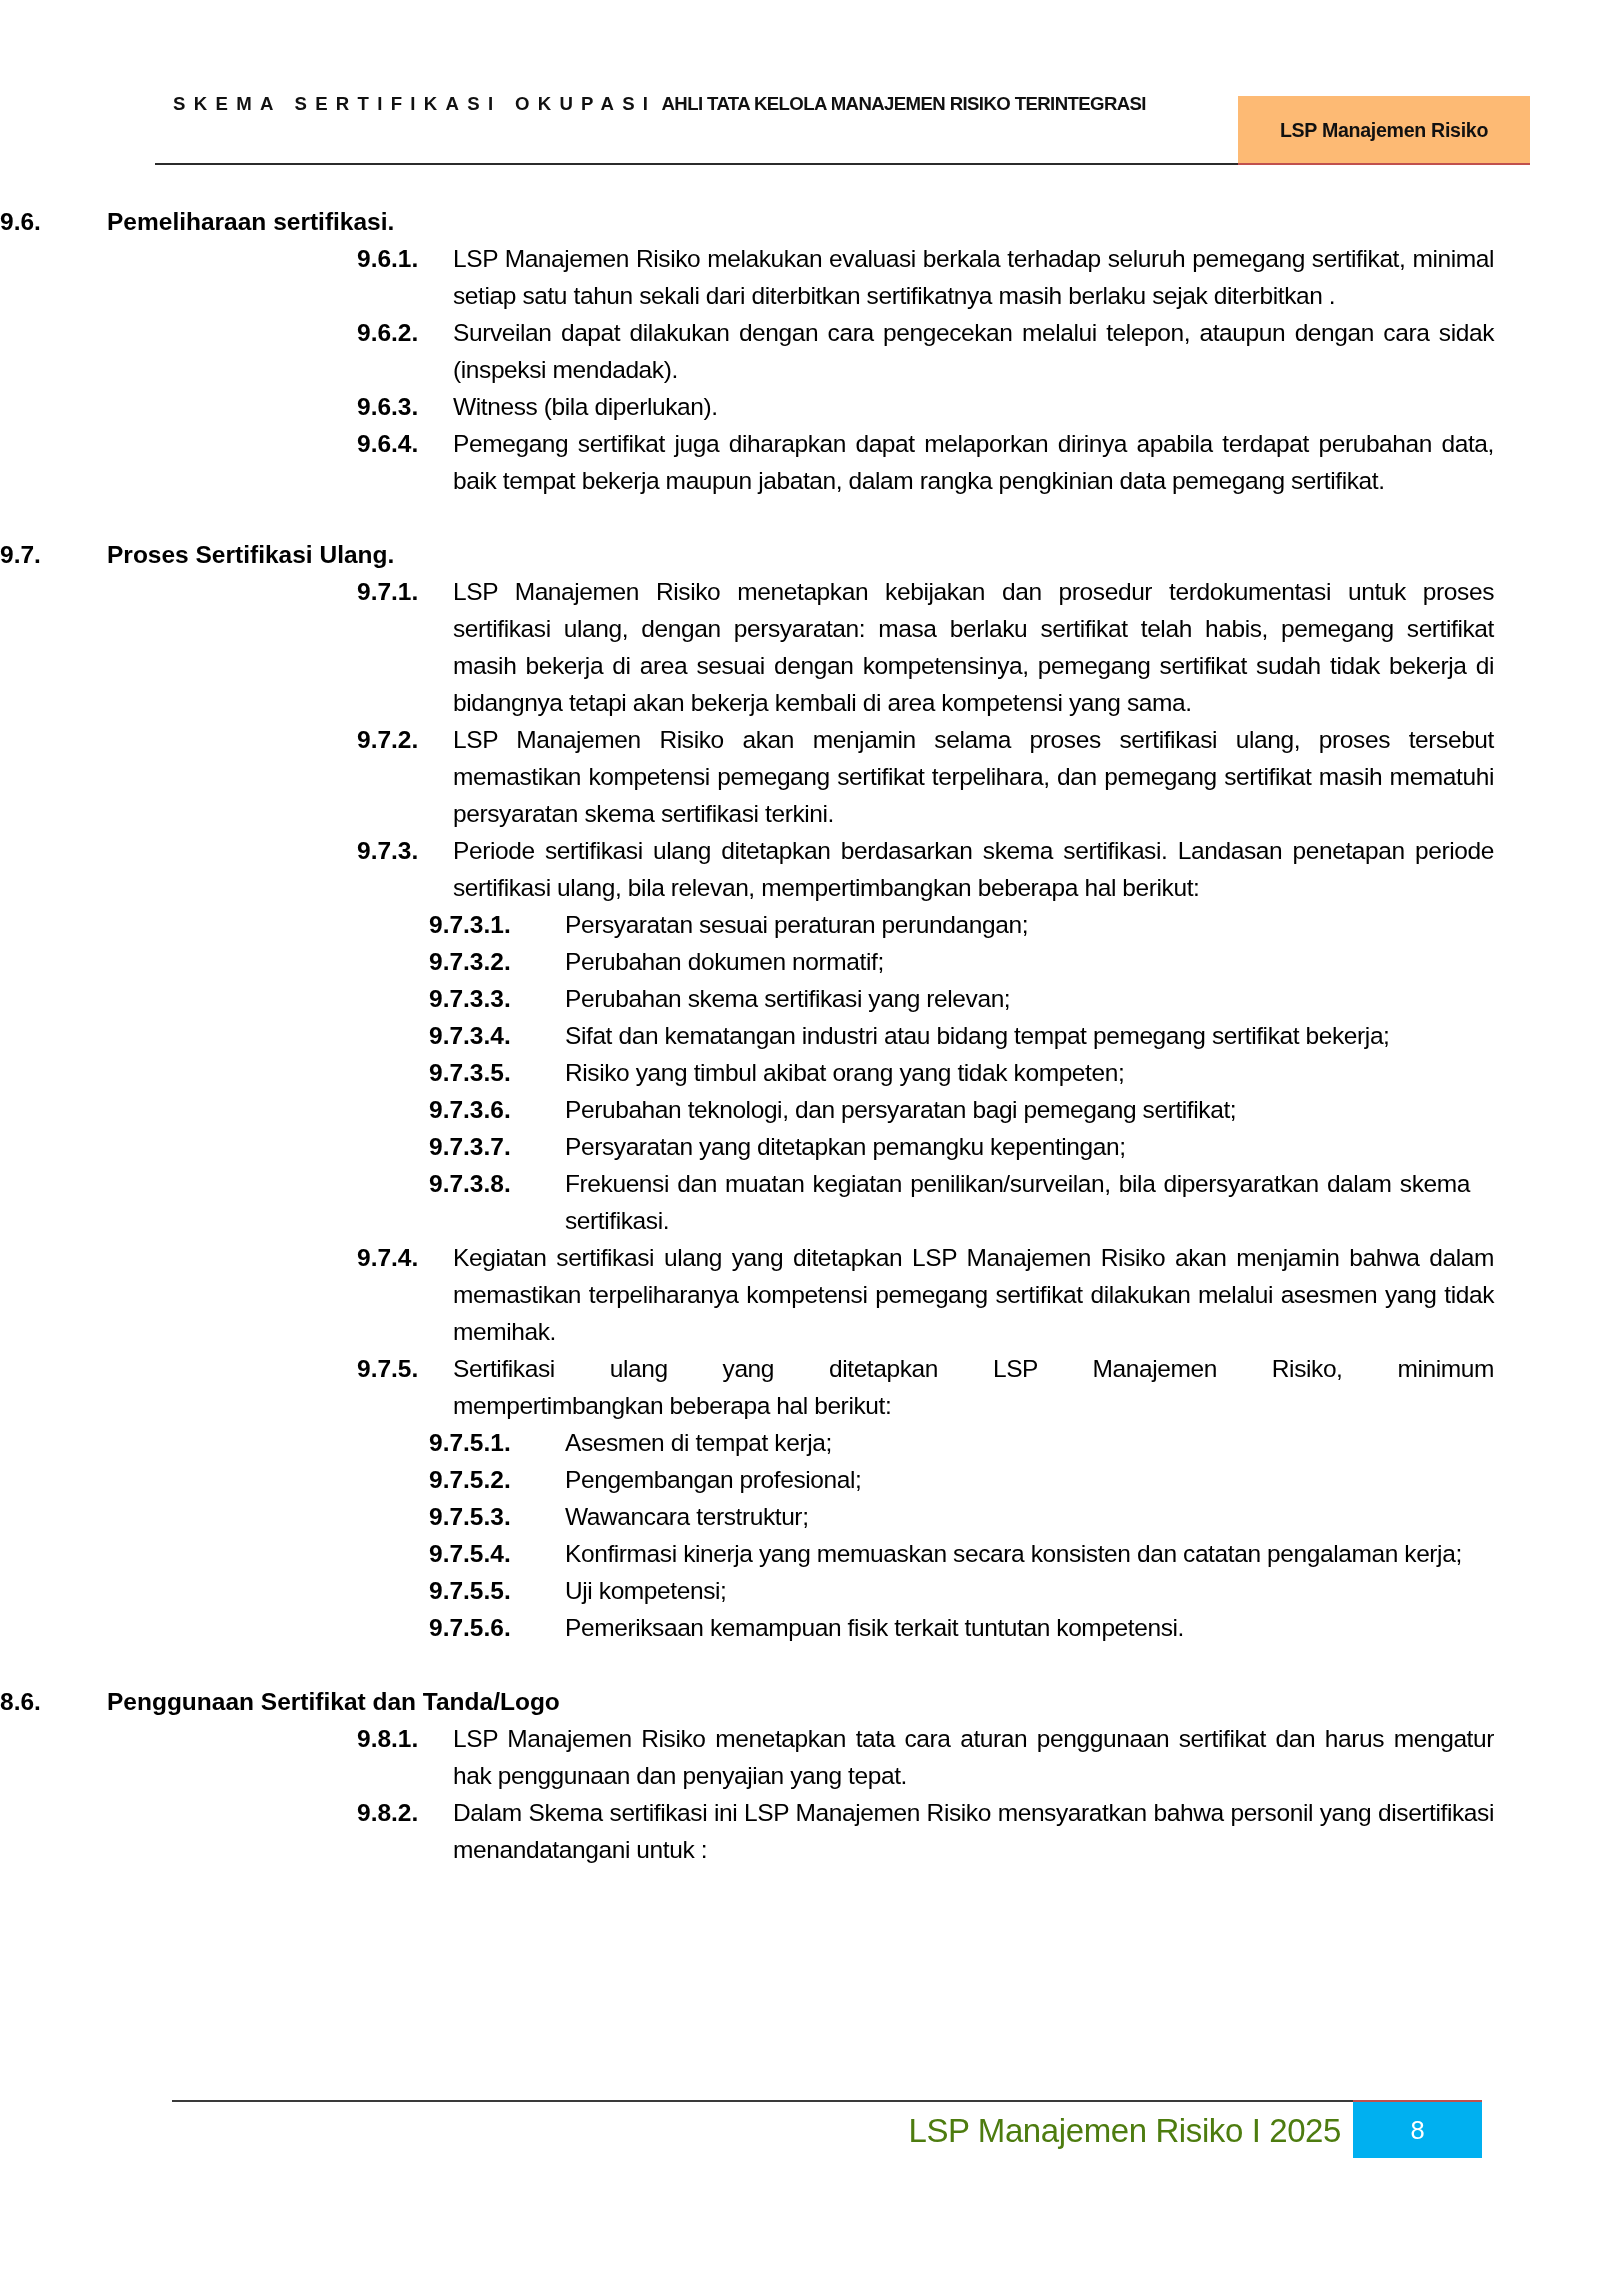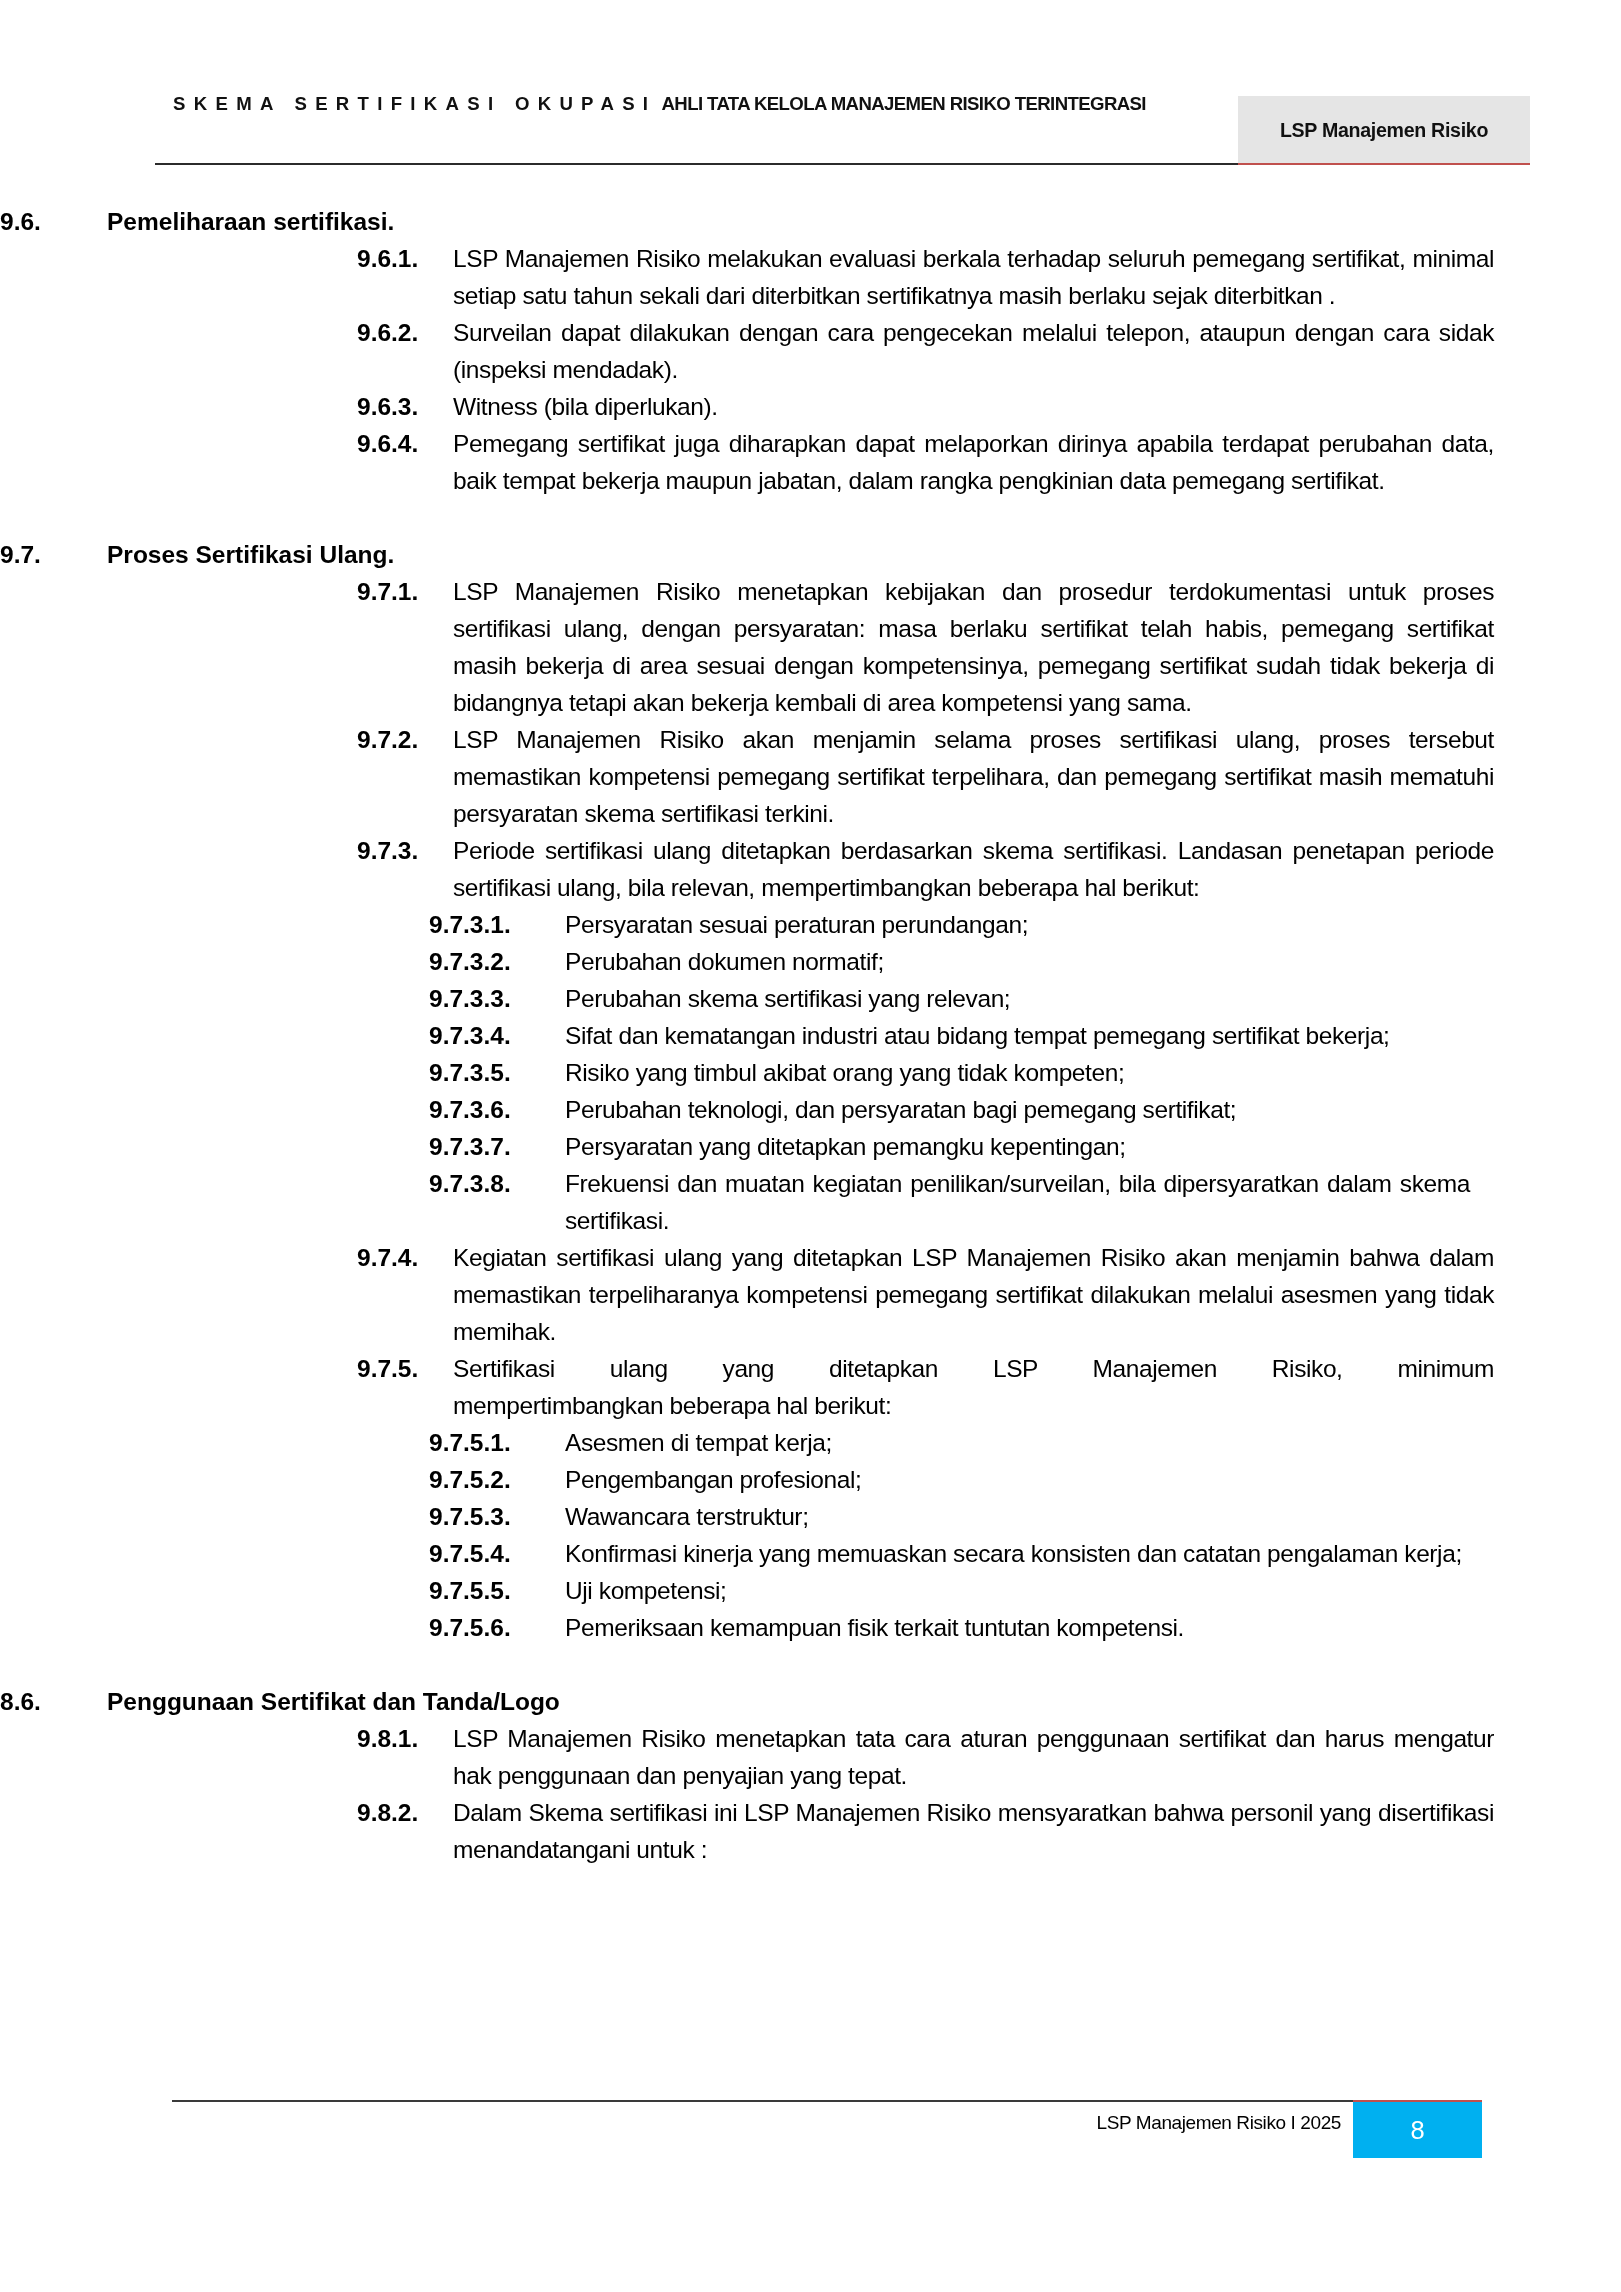--- a/index.html
+++ b/index.html
@@ -3,41 +3,41 @@
 <meta charset="utf-8">
 <style>
   html, body { margin: 0; padding: 0; background: #ffffff; }
   body { width: 1621px; height: 2293px; position: relative; overflow: hidden;
          font-family: "Liberation Sans", sans-serif; color: #000; }
   .header-text { position: absolute; left: 173px; top: 93px; font-size: 18.6px; font-weight: bold;
                  white-space: nowrap; color: #111; }
   .header-text .spaced { letter-spacing: 8.3px; }
   .header-text .rest { letter-spacing: -0.6px; }
   .header-box { position: absolute; left: 1238px; top: 96px; width: 292px; height: 68px;
-                background: #e5e5e5; display: flex; align-items: center; justify-content: center;
+                background: #fdba74; display: flex; align-items: center; justify-content: center;
                 font-size: 19.6px; font-weight: bold; color: #111; letter-spacing: -0.3px; }
   .header-line { position: absolute; left: 155px; top: 163px; width: 1083px; height: 2px; background: #2b2b2b; }
   .header-line-red { position: absolute; left: 1238px; top: 163px; width: 292px; height: 2px; background: #c0504d; }
 
   .content { position: absolute; left: 0; top: 203px; width: 1621px; font-size: 24.5px; line-height: 37px; }
   .sec { display: flex; width: 1225px; gap: 19px; }
   .sec .num { width: 88px; font-weight: bold; flex: none; }
   .sec .title { font-weight: bold; }
   .item { display: flex; padding-left: 333px; width: 1137px; margin-left: 24px; }
   .item .num { width: 96px; font-weight: bold; flex: none; }
   .item .txt { flex: 1; text-align: justify; letter-spacing: -0.4px; word-spacing: 0px; }
   .sub { display: flex; padding-left: 429px; width: 1041px; }
   .sub .num { width: 136px; font-weight: bold; flex: none; }
   .sub .txt { flex: 1; text-align: justify; letter-spacing: -0.4px; }
   .gap { height: 37px; }
   .spread { text-align-last: justify; }
 
   .footer-line { position: absolute; left: 172px; top: 2100px; width: 1181px; height: 2px; background: #3a3a3a; }
   .footer-line-red { position: absolute; left: 1353px; top: 2100px; width: 129px; height: 2px; background: #c0504d; }
-  .footer-text { position: absolute; right: 280px; top: 2112px; font-size: 19px; color: #000000; letter-spacing: -0.4px; }
+  .footer-text { position: absolute; right: 280px; top: 2112px; font-size: 33px; color: #4d7c0f; letter-spacing: -0.4px; }
   .footer-box { position: absolute; left: 1353px; top: 2102px; width: 129px; height: 56px; background: #00b0f0;
                 display: flex; align-items: center; justify-content: center; color: #fff; font-size: 25.5px; }
 </style>
 </head>
 <body>
 
 <div class="header-text">
   <span class="spaced">SKEMA SERTIFIKASI OKUPASI</span>
   <span class="rest">AHLI TATA KELOLA MANAJEMEN RISIKO TERINTEGRASI</span>
 </div>

